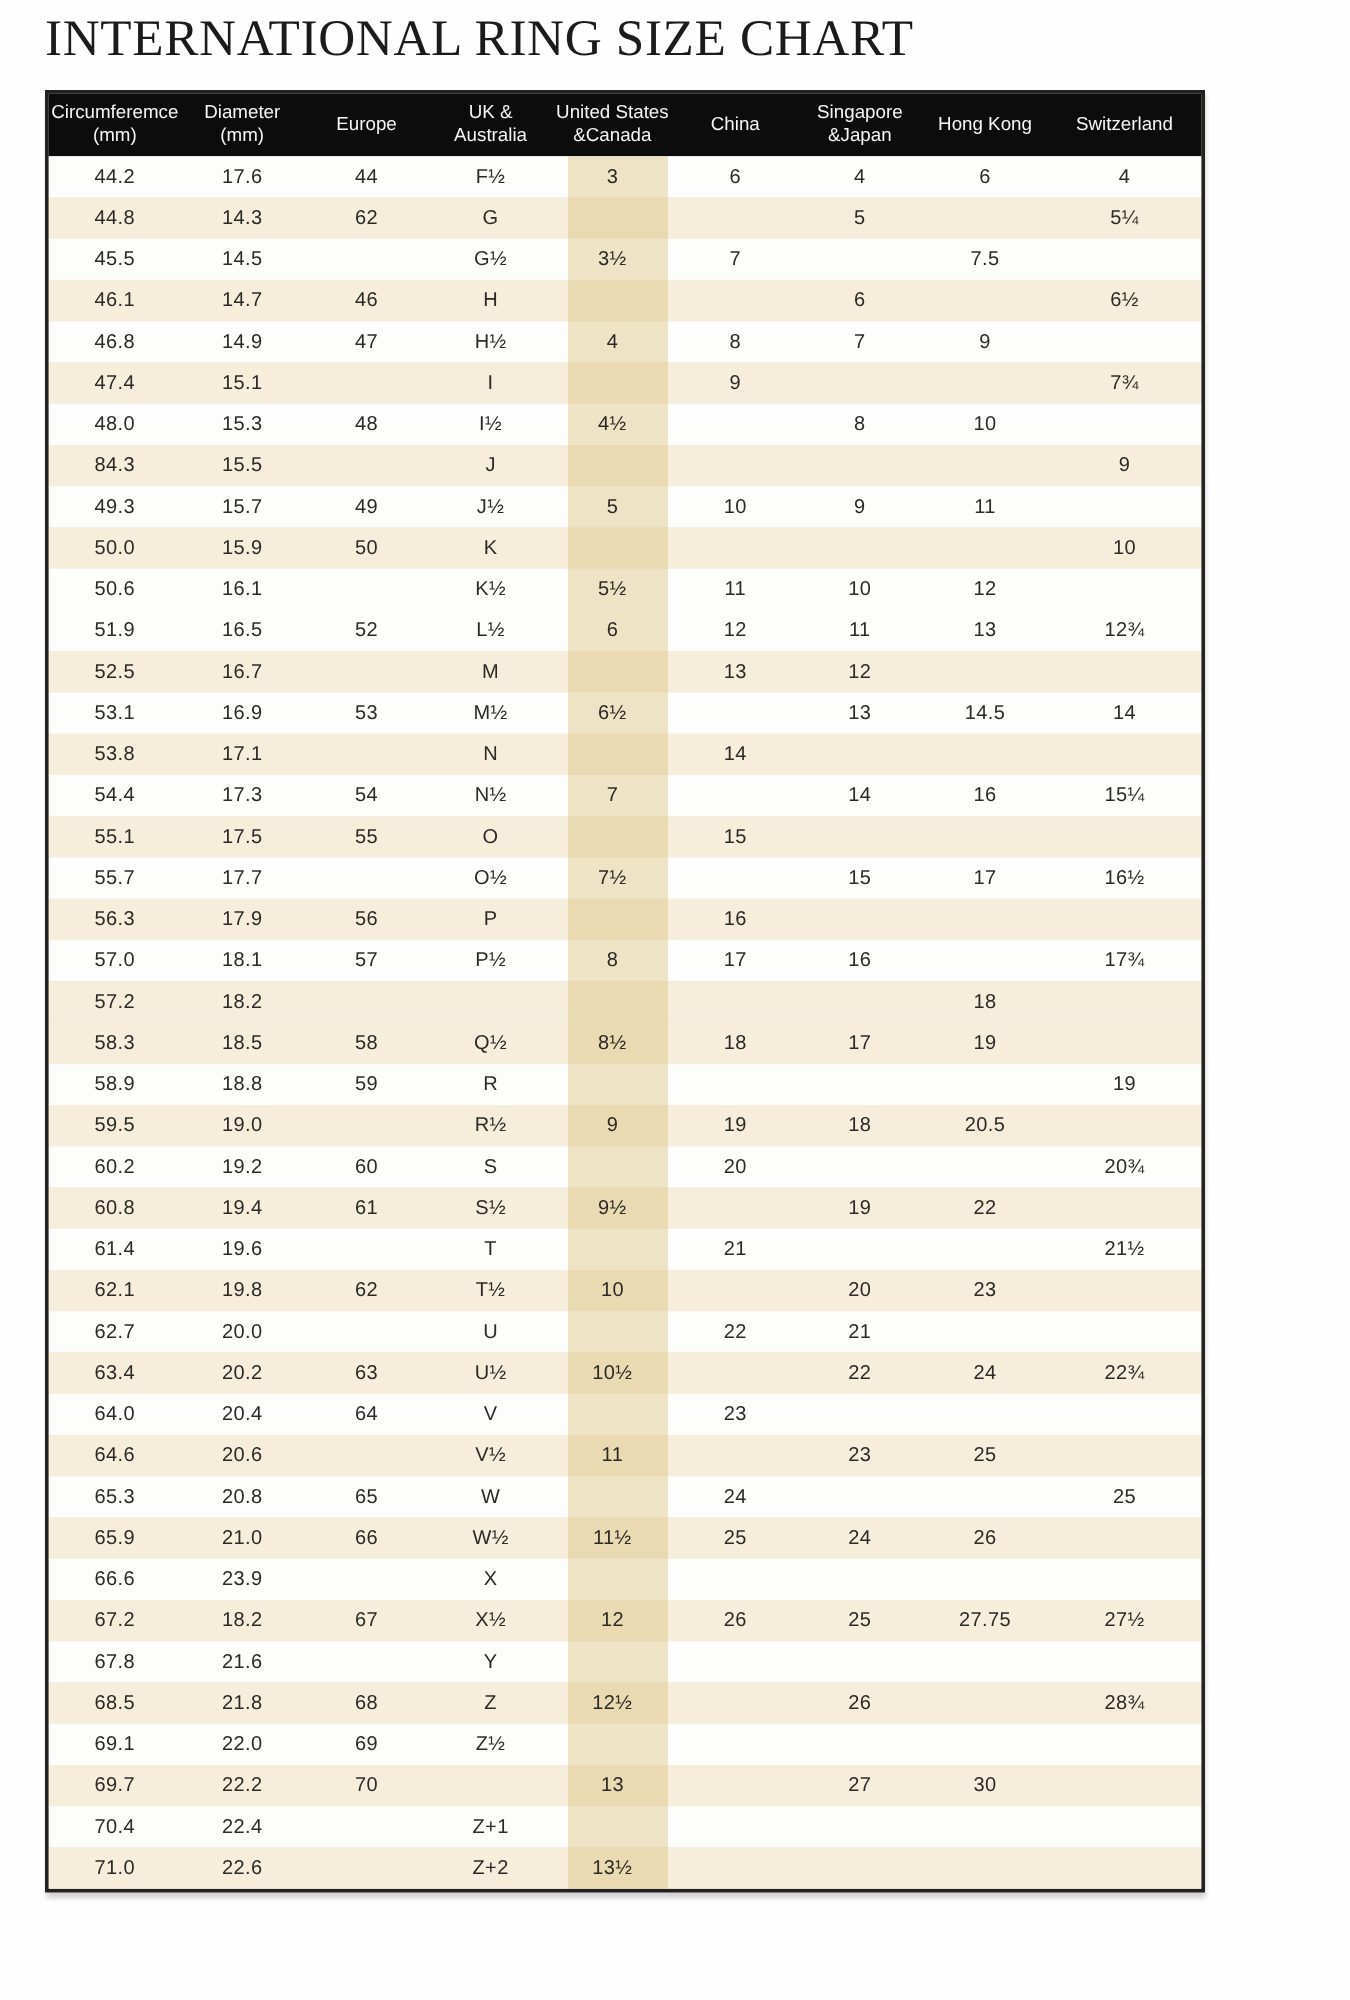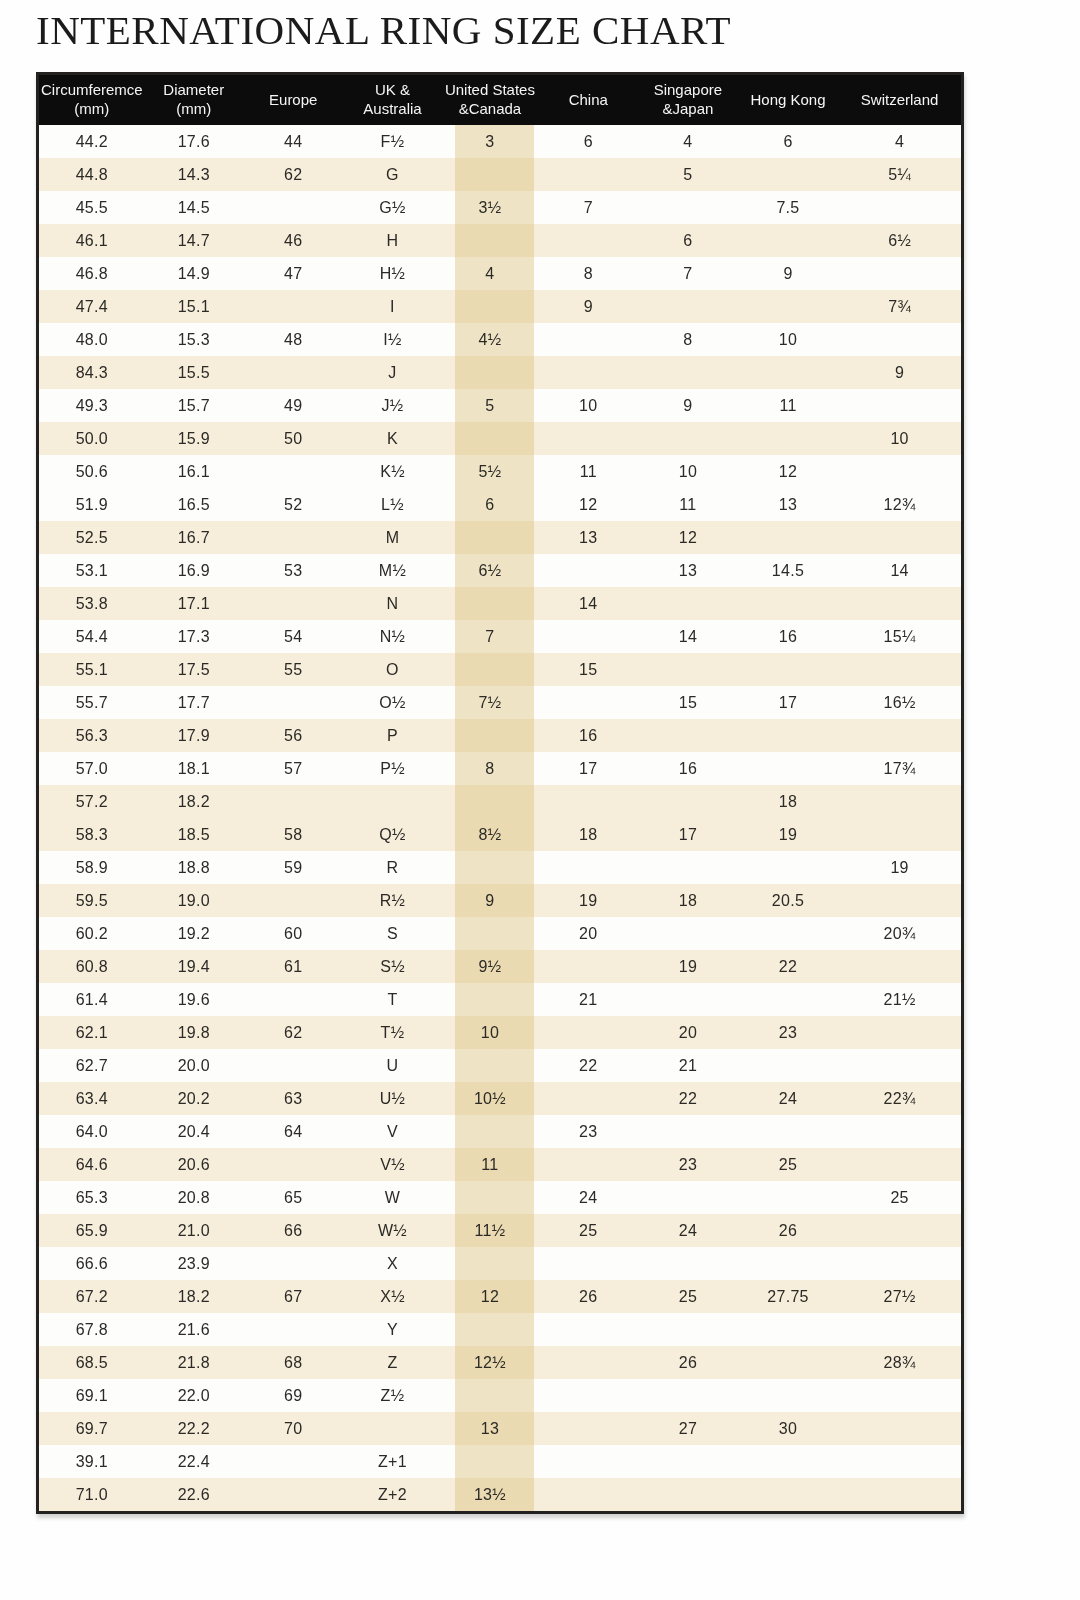--- a/index.html
+++ b/index.html
@@ -537,21 +537,21 @@
           <div class="tcell">22.2</div>
           <div class="tcell">70</div>
           <div class="tcell"></div>
           <div class="tcell us-band">13</div>
           <div class="tcell"></div>
           <div class="tcell">27</div>
           <div class="tcell">30</div>
           <div class="tcell"></div>
         </div>
         <div class="trow">
-          <div class="tcell">39.1</div>
+          <div class="tcell">70.4</div>
           <div class="tcell">22.4</div>
           <div class="tcell"></div>
           <div class="tcell">Z+1</div>
           <div class="tcell us-band"></div>
           <div class="tcell"></div>
           <div class="tcell"></div>
           <div class="tcell"></div>
           <div class="tcell"></div>
         </div>
         <div class="trow alt">

